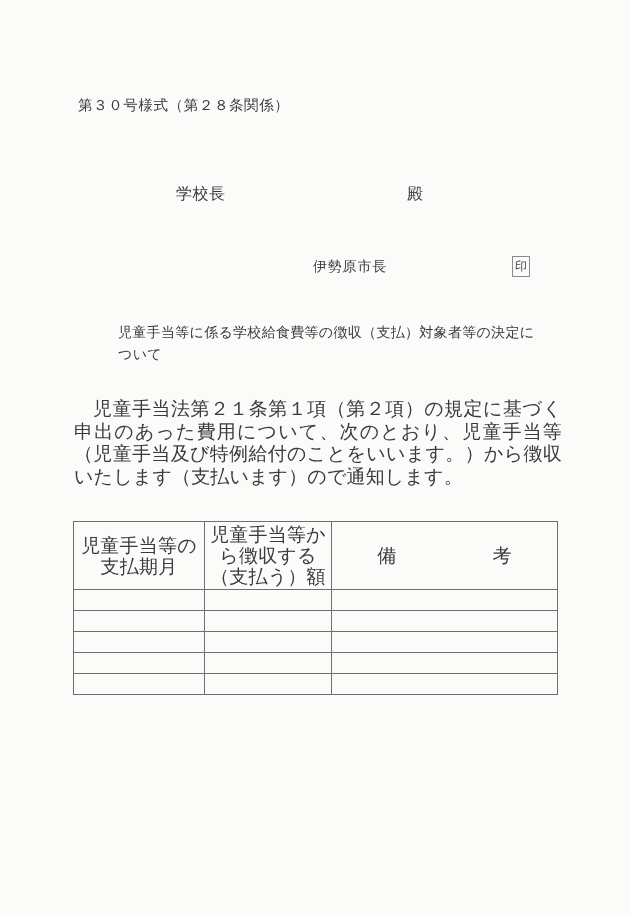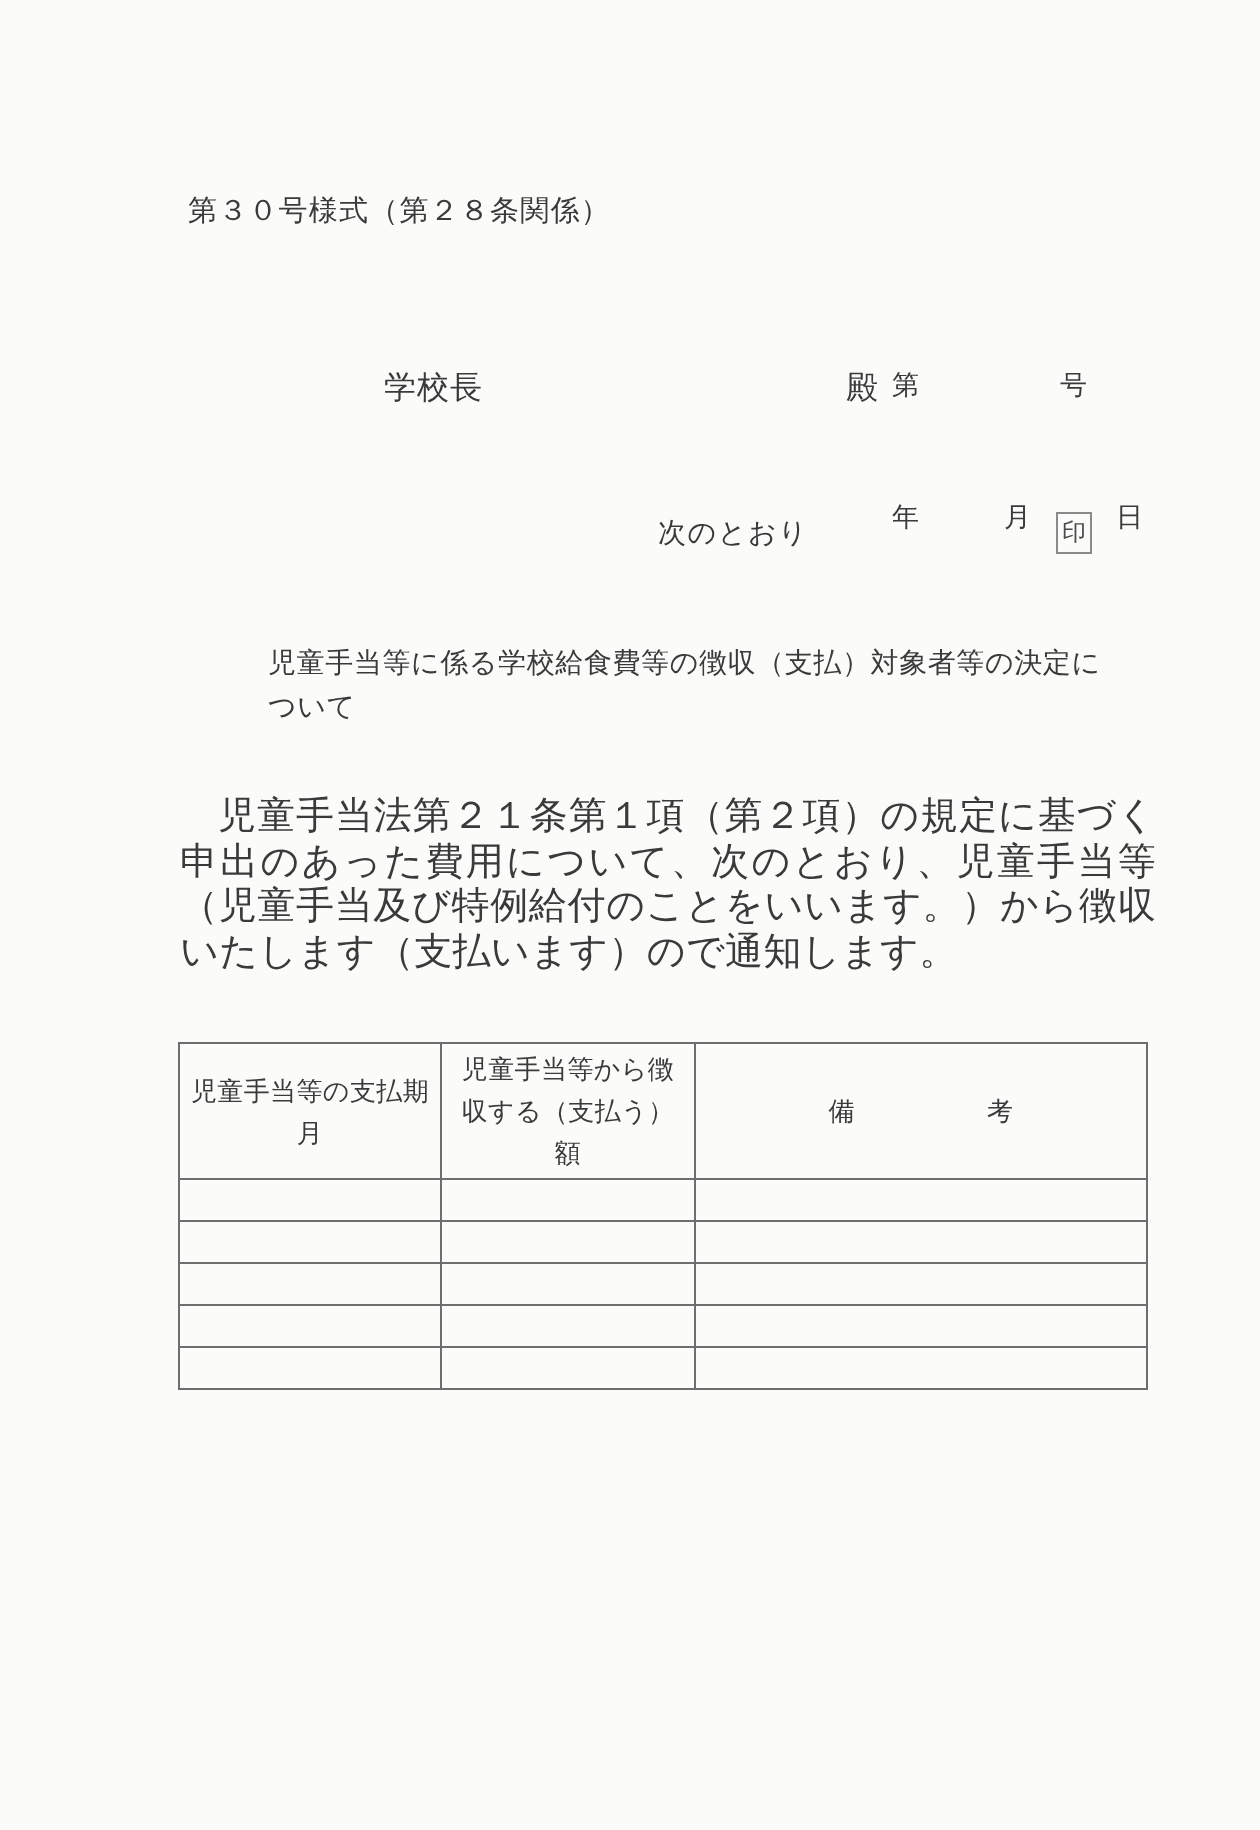--- a/index.html
+++ b/index.html
@@ -14,21 +14,20 @@
     font-family: "Liberation Serif", "DejaVu Serif", serif;
     color: #3a3a3a;
     position: relative;
     overflow: hidden;
     -webkit-font-smoothing: antialiased;
   }
 
   .page {
     position: absolute;
     inset: 0;
-    margin-left: 16px;
   }
 
   
   .form-code {
     position: absolute;
     left: 78px;
     top: 96px;
     font-size: 14.5px;
     letter-spacing: 0.6px;
     white-space: nowrap;
@@ -106,21 +105,21 @@
   }
 
   
   .fee-table {
     position: absolute;
     left: 73px;
     top: 521px;
     width: 484px;
     border-collapse: collapse;
     table-layout: fixed;
-    font-size: 13px;
+    font-size: 19px;
   }
   .fee-table col.c1 { width: 131px; }
   .fee-table col.c2 { width: 127px; }
   .fee-table col.c3 { width: 226px; }
 
   .fee-table th,
   .fee-table td {
     border: 1px solid #6e6e6e;
     padding: 0;
     color: #3a3a3a;
@@ -147,28 +146,24 @@
     height: 20px;
   }
 </style>
 </head>
 <body>
 
 <div class="page">
 
   <div class="form-code">第３０号様式（第２８条関係）</div>
 
-  <div class="doc-meta">
-    <span class="meta-line">第　　　　　号</span>
-    <span class="meta-line">年　　　月　　　日</span>
-  </div>
 
   <div class="addressee">学校長　　　　　　　　　　　殿</div>
 
-  <div class="issuer">次のとおり</div>
+  <div class="issuer">伊勢原市長</div>
 
   <div class="seal-box">印</div>
 
   <div class="doc-title">児童手当等に係る学校給食費等の徴収（支払）対象者等の決定について</div>
 
   <div class="body-text">児童手当法第２１条第１項（第２項）の規定に基づく申出のあった費用について、次のとおり、児童手当等（児童手当及び特例給付のことをいいます。）から徴収いたします（支払います）ので通知します。</div>
 
   <table class="fee-table">
     <colgroup>
       <col class="c1">

